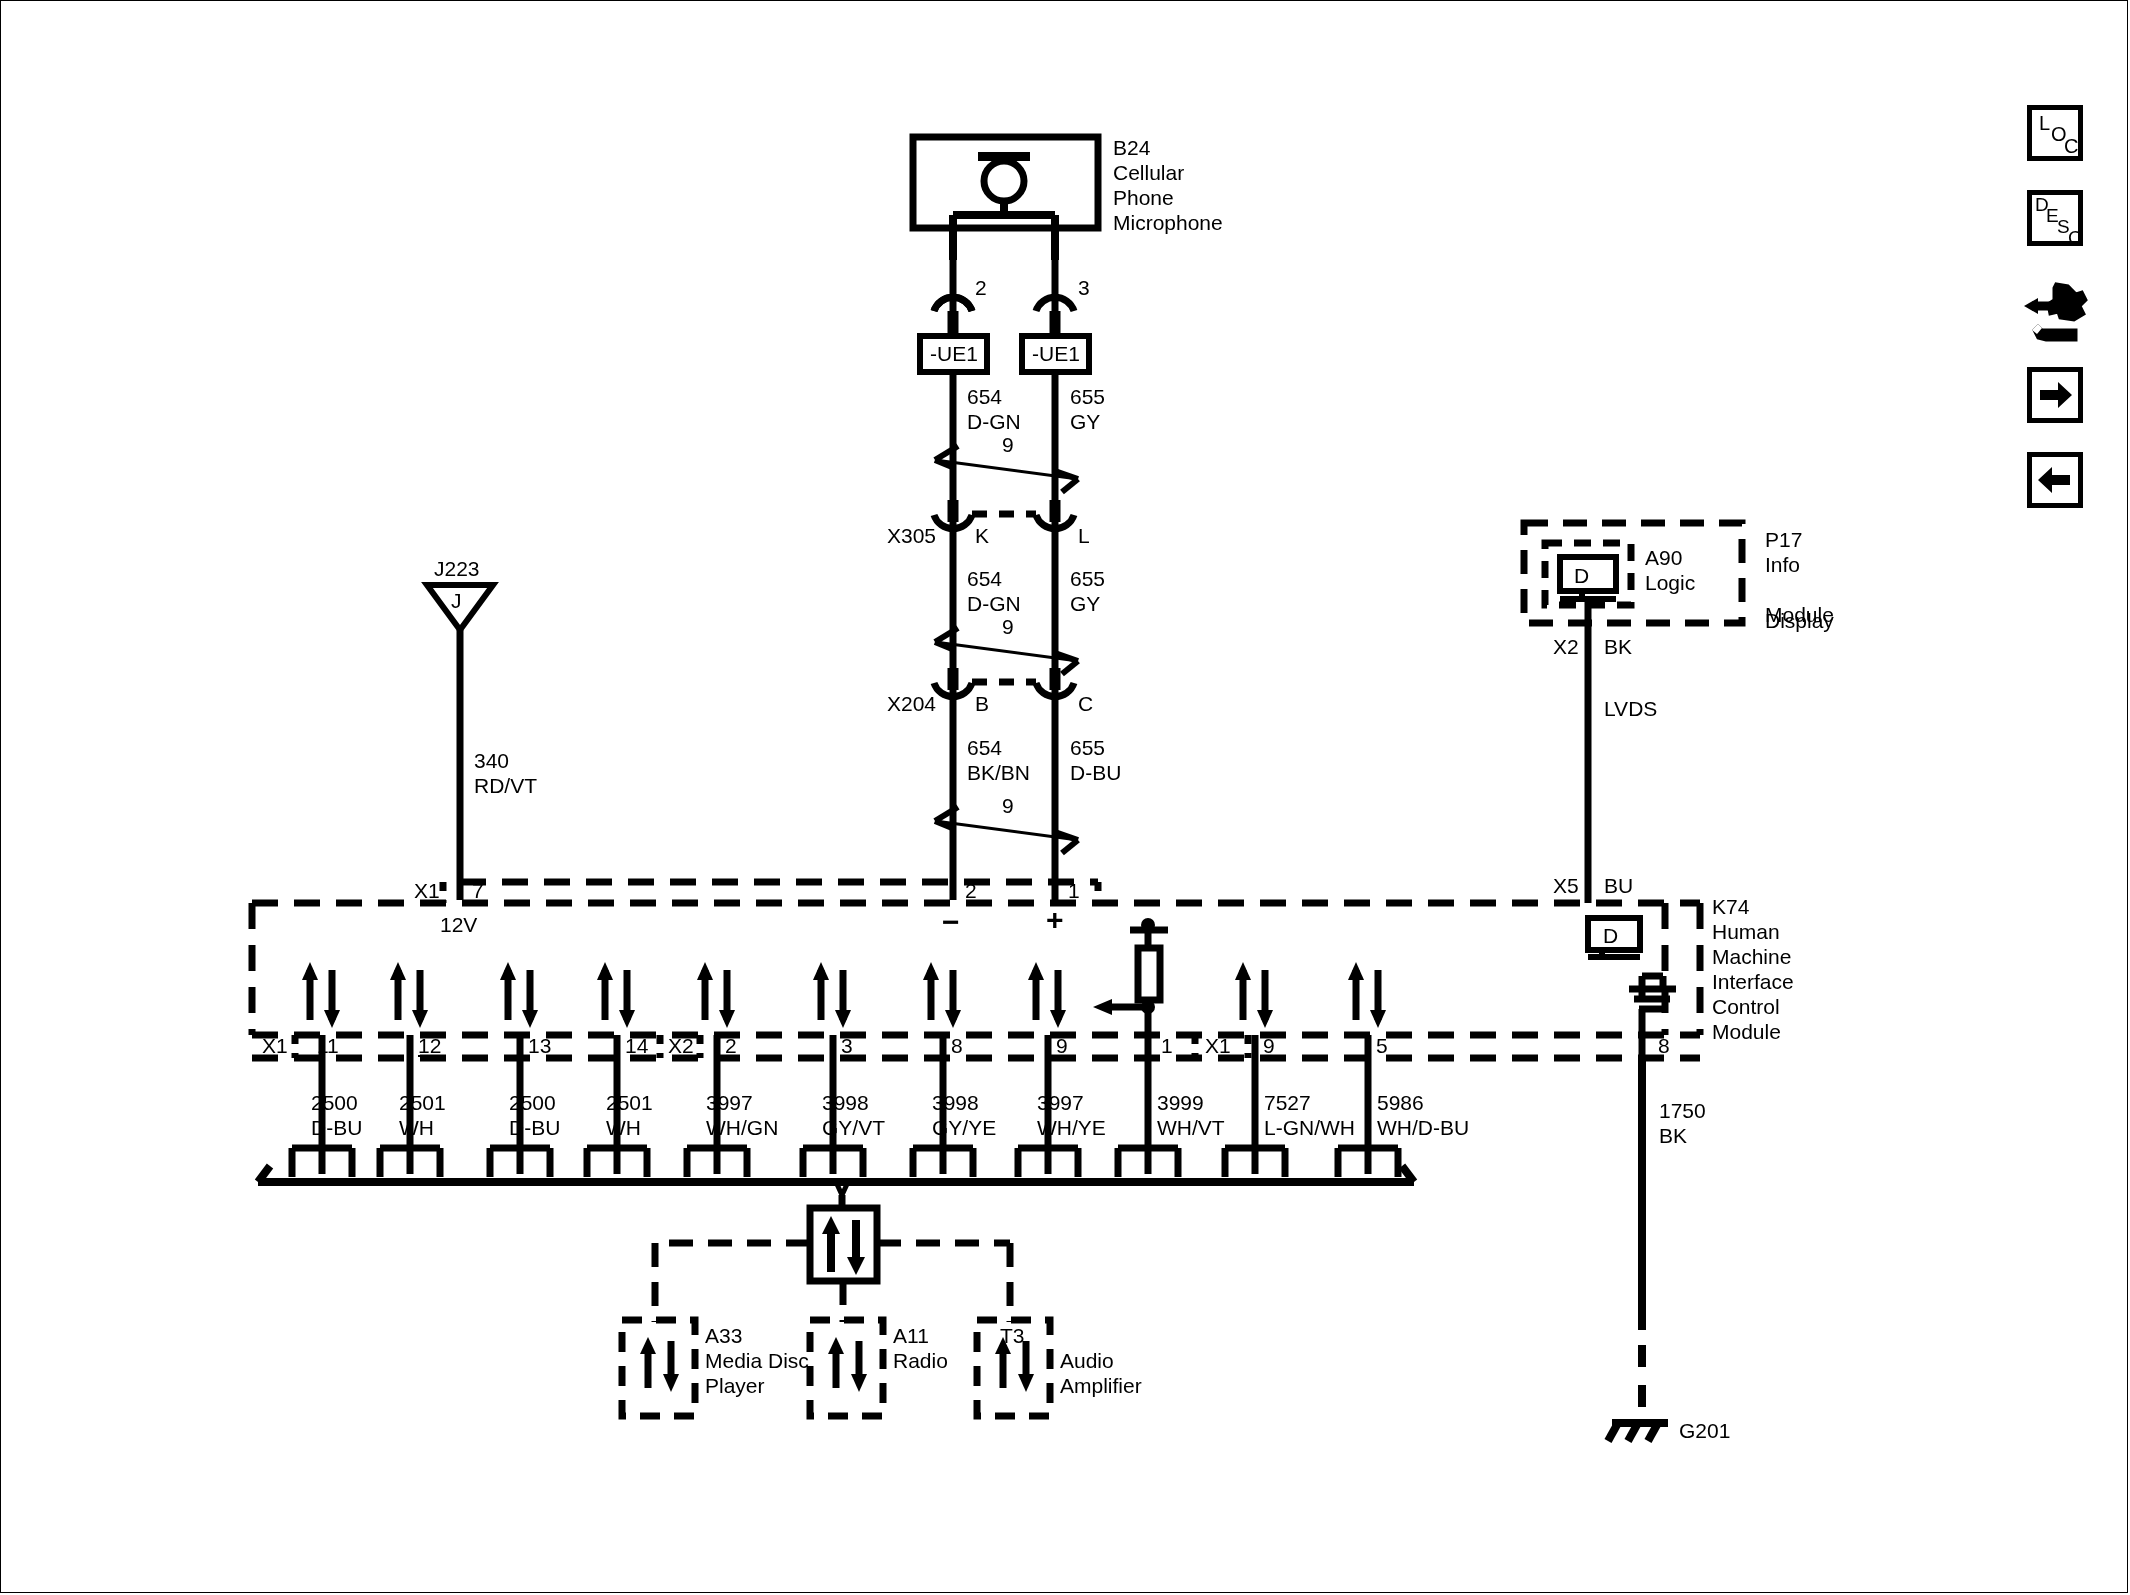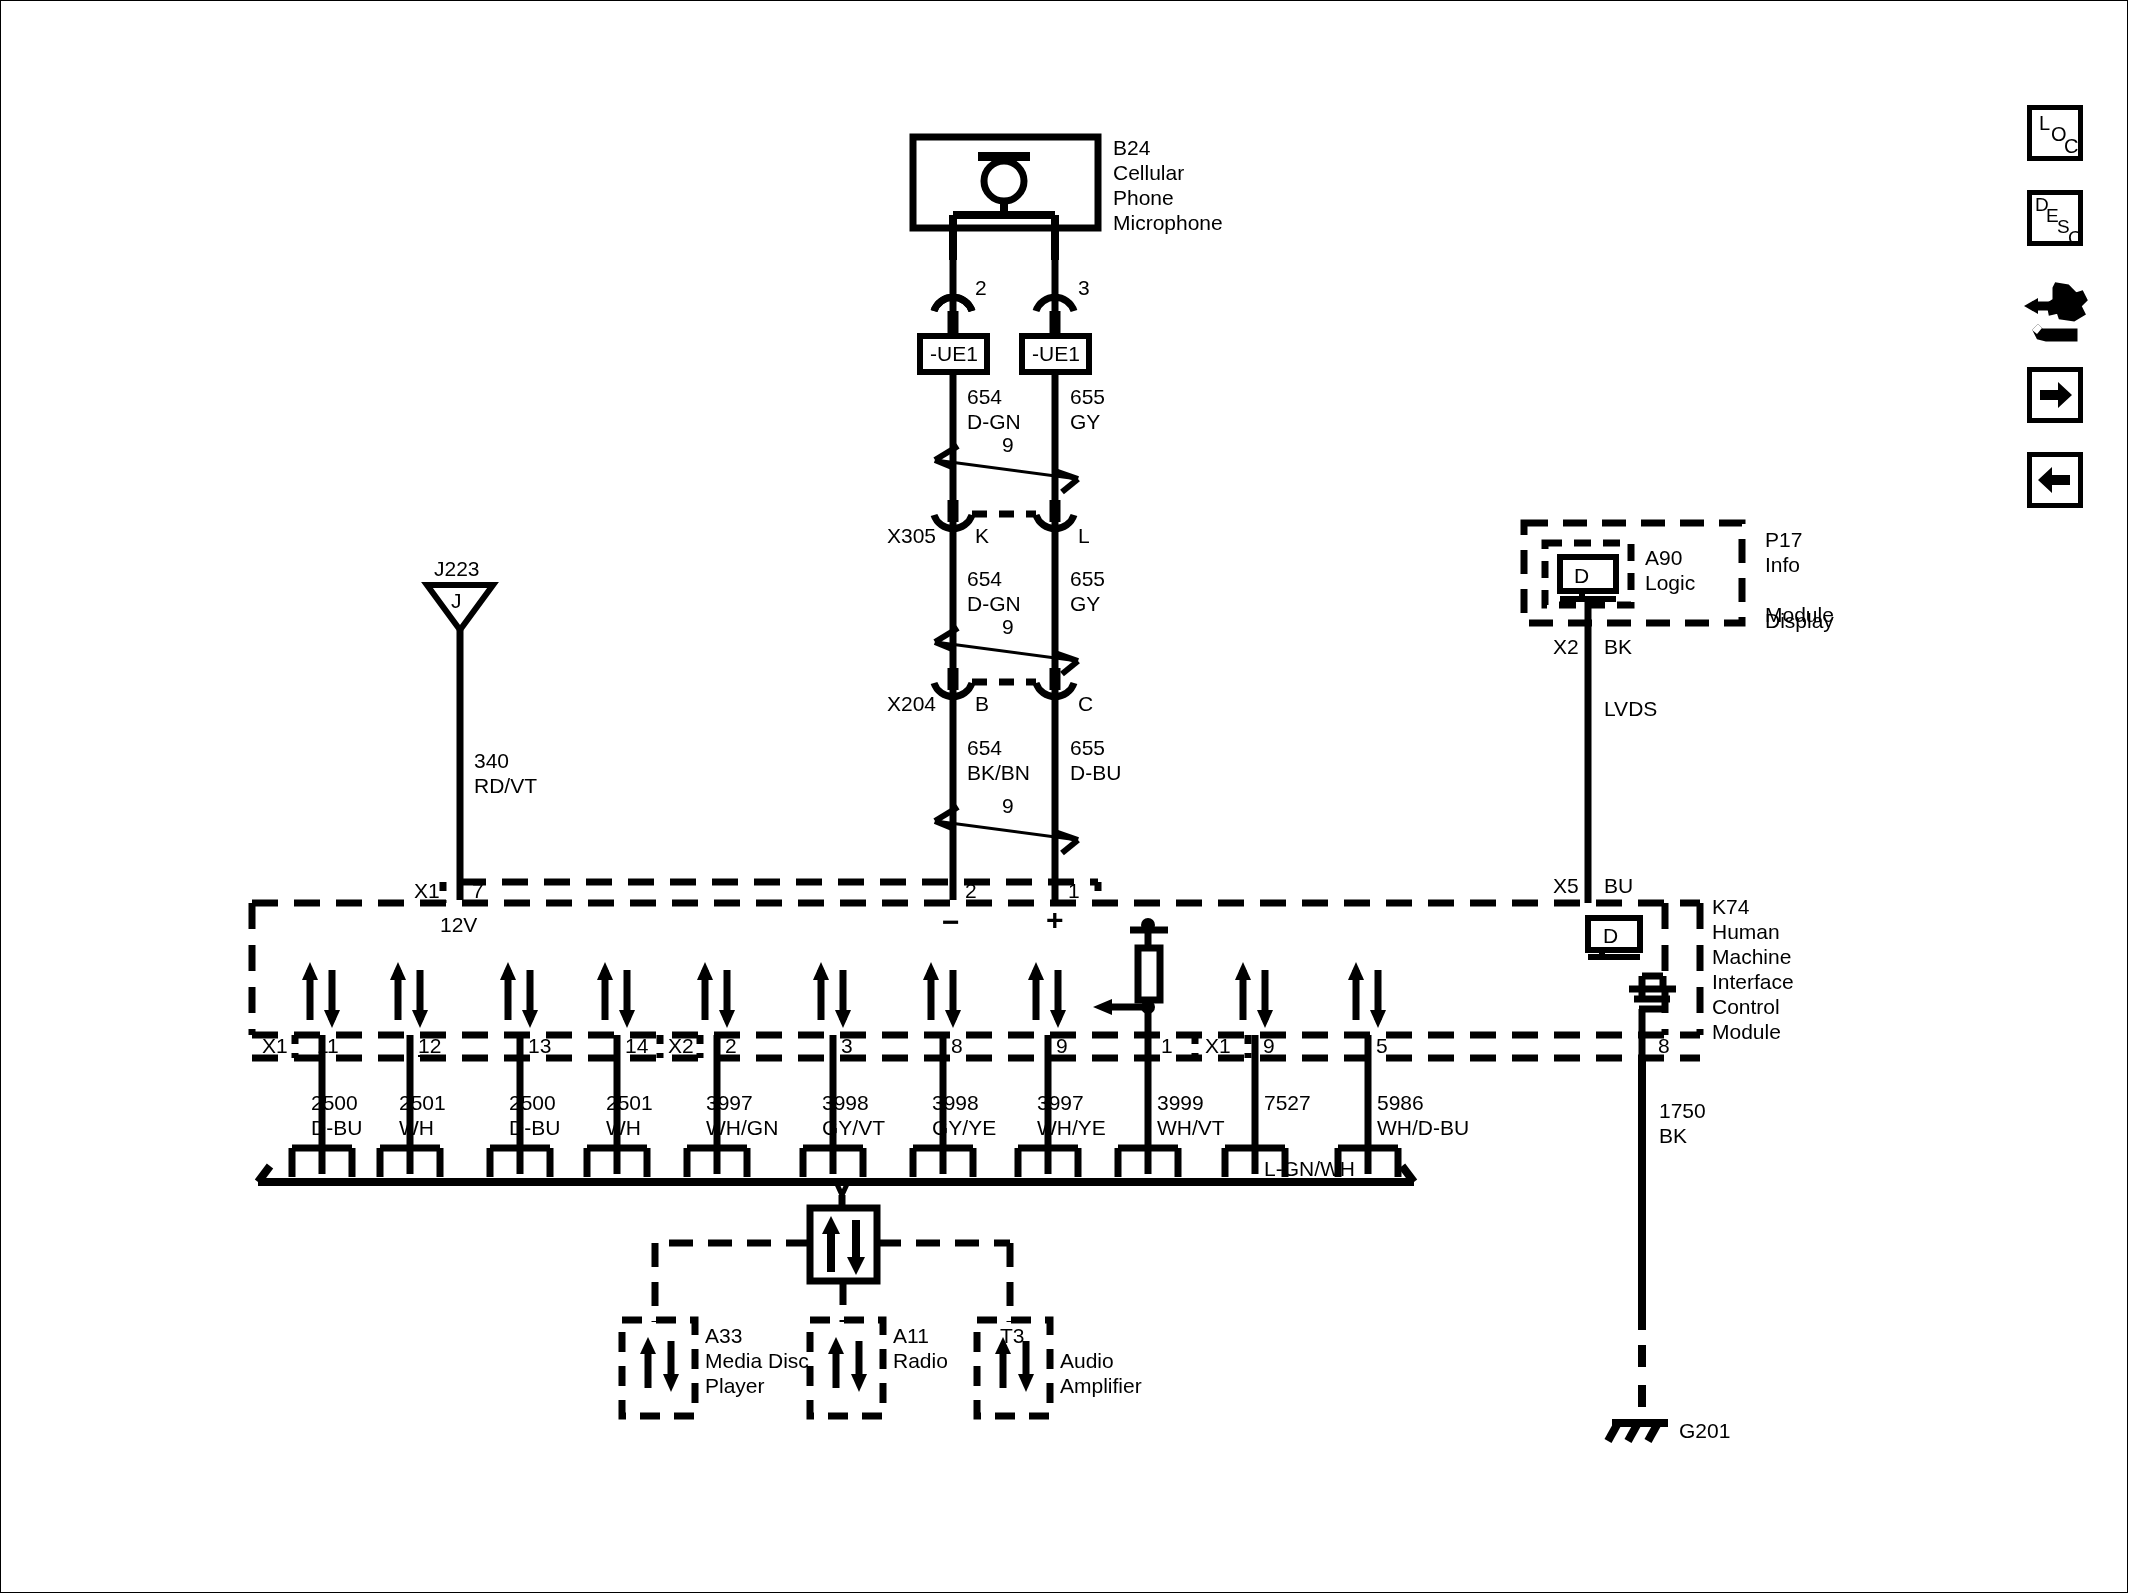--- a/index.html
+++ b/index.html
@@ -439,21 +439,21 @@
   <div class="lbl" style="left:932px; top:1090px;">3998</div>
   <div class="lbl" style="left:932px; top:1115px;">GY/YE</div>
 
   <div class="lbl" style="left:1037px; top:1090px;">3997</div>
   <div class="lbl" style="left:1037px; top:1115px;">WH/YE</div>
 
   <div class="lbl" style="left:1157px; top:1090px;">3999</div>
   <div class="lbl" style="left:1157px; top:1115px;">WH/VT</div>
 
   <div class="lbl" style="left:1264px; top:1090px;">7527</div>
-  <div class="lbl" style="left:1264px; top:1115px;margin-top:41px;">L-GN/WH</div>
+  <div class="lbl" style="left:1264px; top:1115px;">L-GN/WH</div>
 
   <div class="lbl" style="left:1377px; top:1090px;">5986</div>
   <div class="lbl" style="left:1377px; top:1115px;">WH/D-BU</div>
 
   <div class="lbl" style="left:705px; top:1323px;">A33</div>
   <div class="lbl" style="left:705px; top:1348px;">Media Disc</div>
   <div class="lbl" style="left:705px; top:1373px;">Player</div>
 
   <div class="lbl" style="left:893px; top:1323px;">A11</div>
   <div class="lbl" style="left:893px; top:1348px;">Radio</div>

